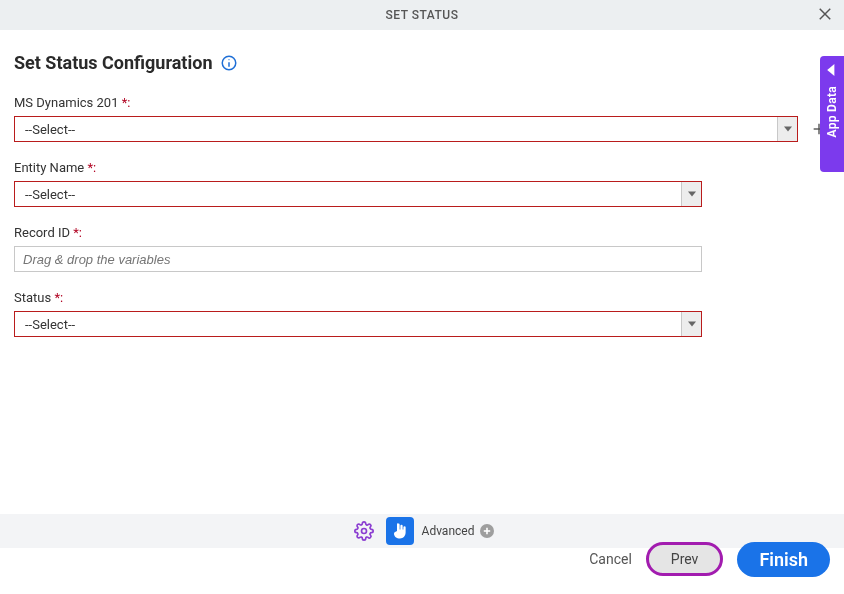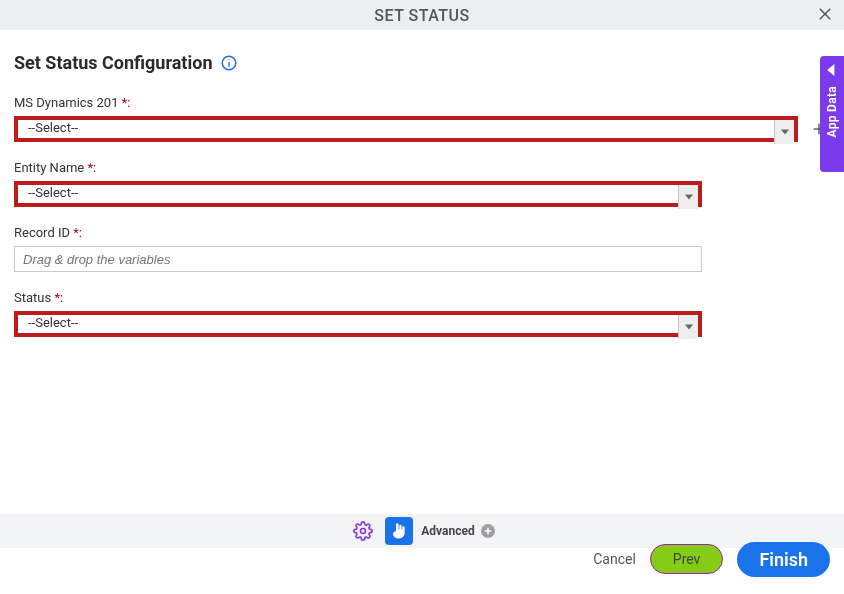--- a/index.html
+++ b/index.html
@@ -12,21 +12,21 @@
       overflow: hidden;
     }
     .header {
       height: 30px;
       background: #eceff1;
       display: flex;
       align-items: center;
       justify-content: center;
       position: relative;
       color: #565656;
-      font-size: 16px;
+      font-size: 12px;
       letter-spacing: 0.5px;
       font-weight: 500;
     }
     .header .close-icon {
       position: absolute;
       right: 10px;
       top: 5px;
       width: 18px;
       height: 18px;
       cursor: pointer;
@@ -59,22 +59,23 @@
     }
     .req { color: #b00020; }
     .select-wrap {
       display: flex;
       align-items: center;
       gap: 10px;
     }
     .select {
       flex: 1;
       display: flex;
+      align-items: center;
       height: 26px;
-      border: 4px solid #b91c1c;
+      border: 1px solid #b91c1c;
       background: #fff;
       position: relative;
     }
     .select .value {
       padding: 0 10px;
       font-size: 13px;
       color: #333;
     }
     .select .caret {
       width: 20px;
@@ -160,21 +161,20 @@
       color: #fff;
     }
     .tool-hand svg { width: 18px; height: 18px; fill: #fff; }
     .advanced {
       display: inline-flex;
       align-items: center;
       gap: 6px;
       font-size: 12px;
       color: #444;
       cursor: pointer;
-      font-weight: bold;
     }
     .advanced .plus-circ {
       width: 14px;
       height: 14px;
       border-radius: 50%;
       background: #9e9e9e;
       display: flex;
       align-items: center;
       justify-content: center;
     }
@@ -188,27 +188,27 @@
       align-items: center;
       gap: 14px;
       padding-right: 14px;
     }
     .btn-cancel {
       color: #555;
       font-size: 14px;
       cursor: pointer;
     }
     .btn-prev {
-      border: 1px solid #a21caf;
+      border: 3px solid #a21caf;
       color: #444;
       font-size: 14px;
       padding: 6px 22px;
       border-radius: 18px;
       cursor: pointer;
-      background: #84cc16;
+      background: #e5e5e5;
     }
     .btn-finish {
       background: #1a73e8;
       color: #fff;
       font-size: 18px;
       font-weight: 600;
       padding: 7px 22px;
       border-radius: 18px;
       cursor: pointer;
     }

